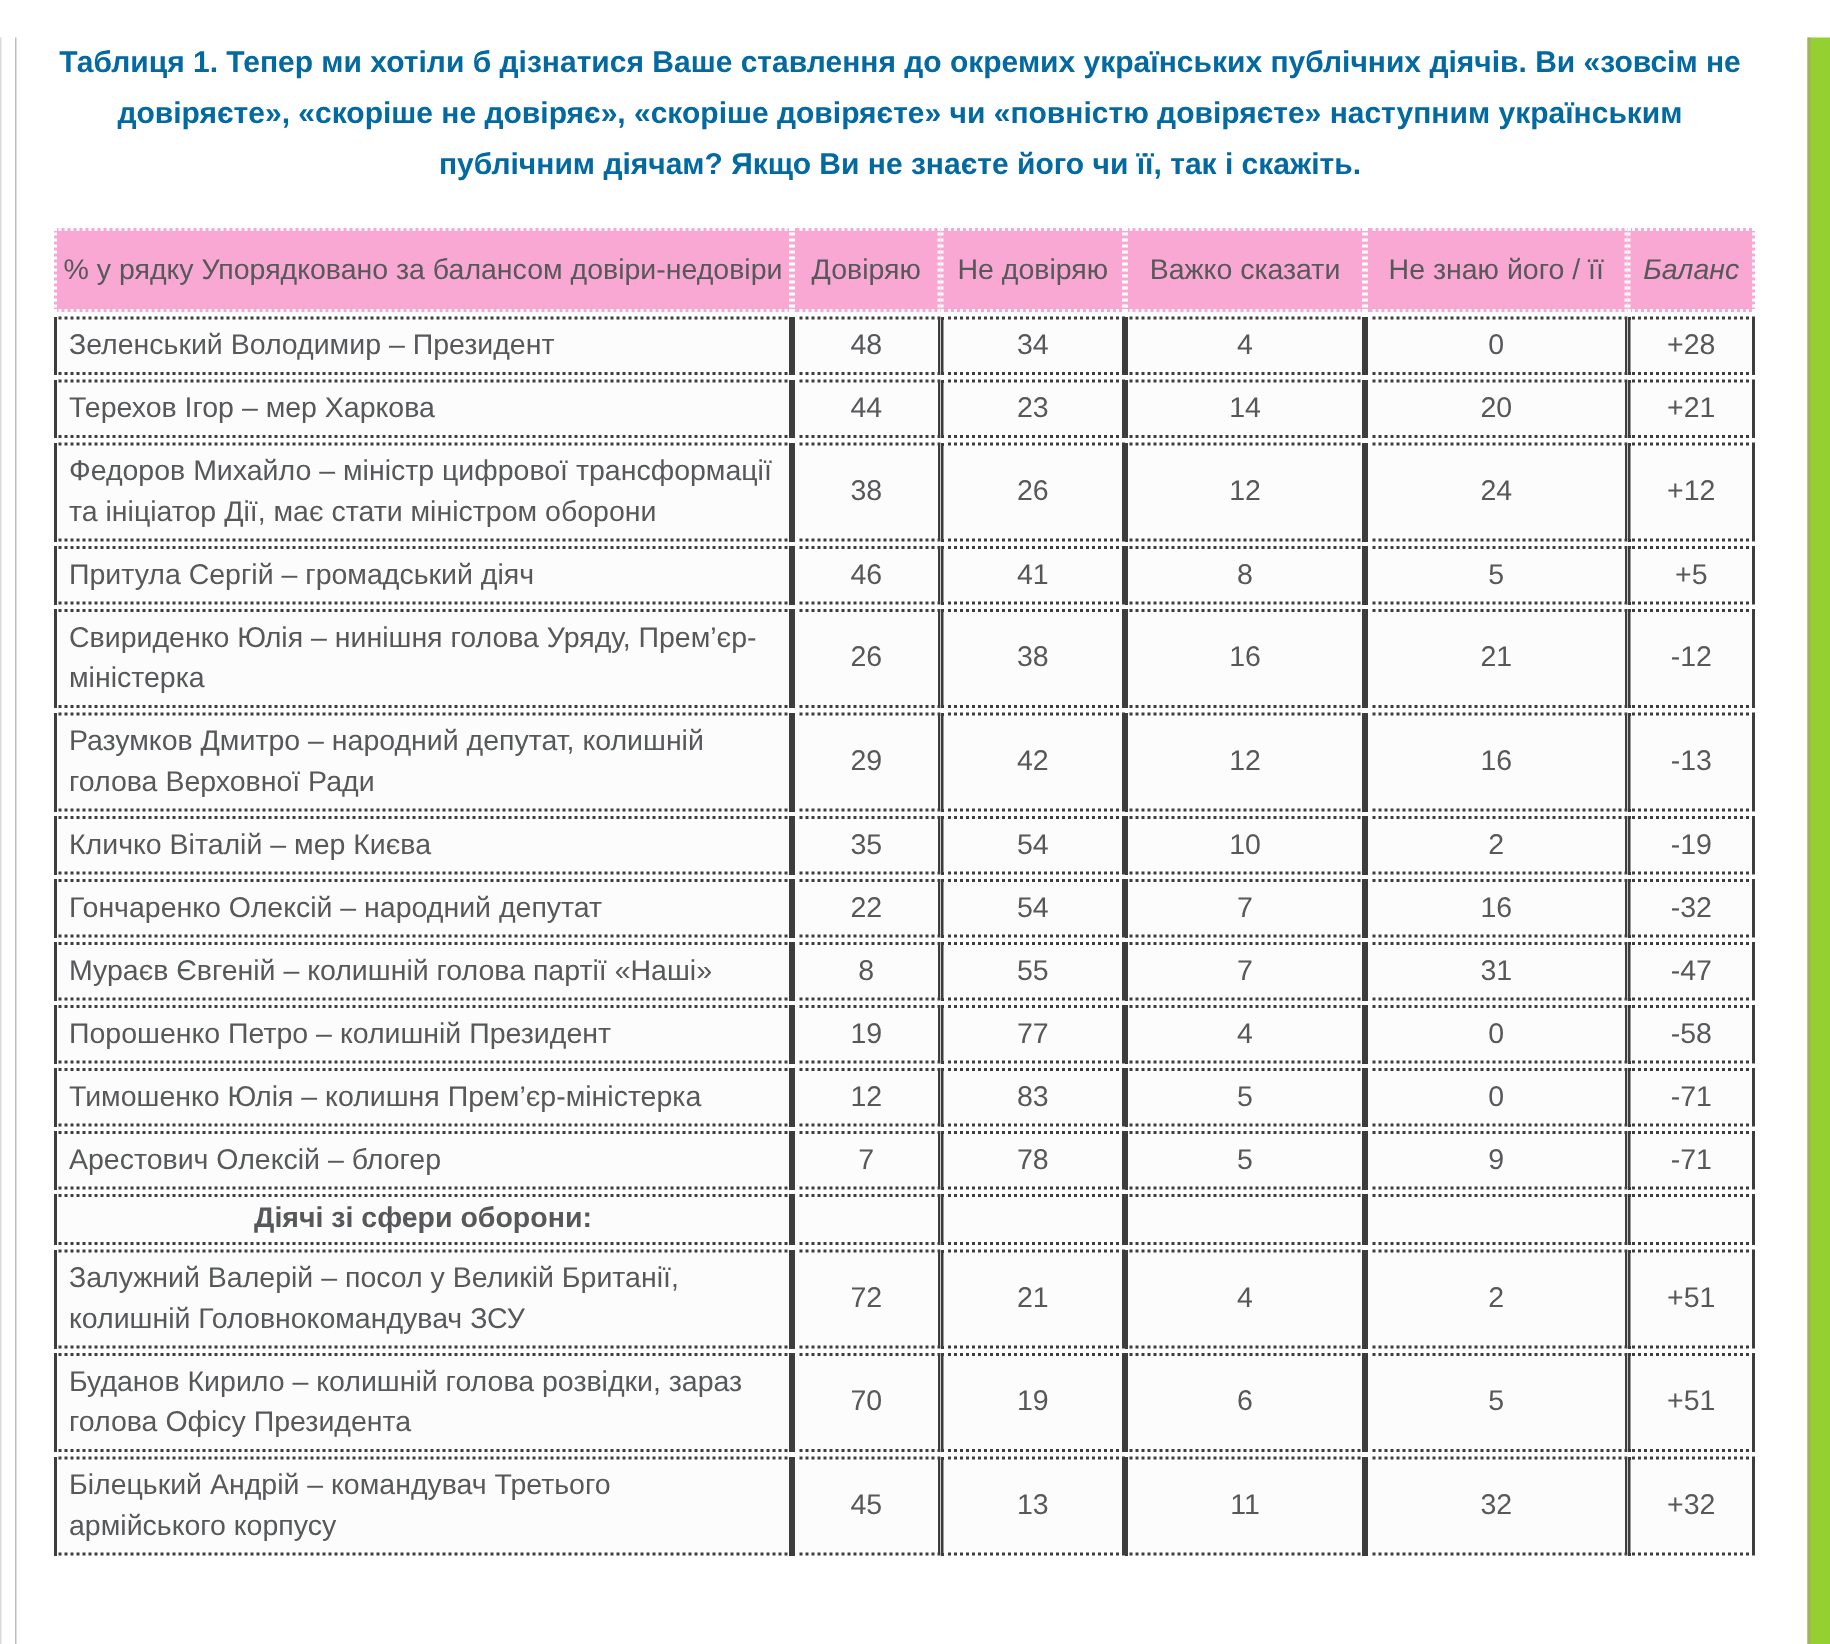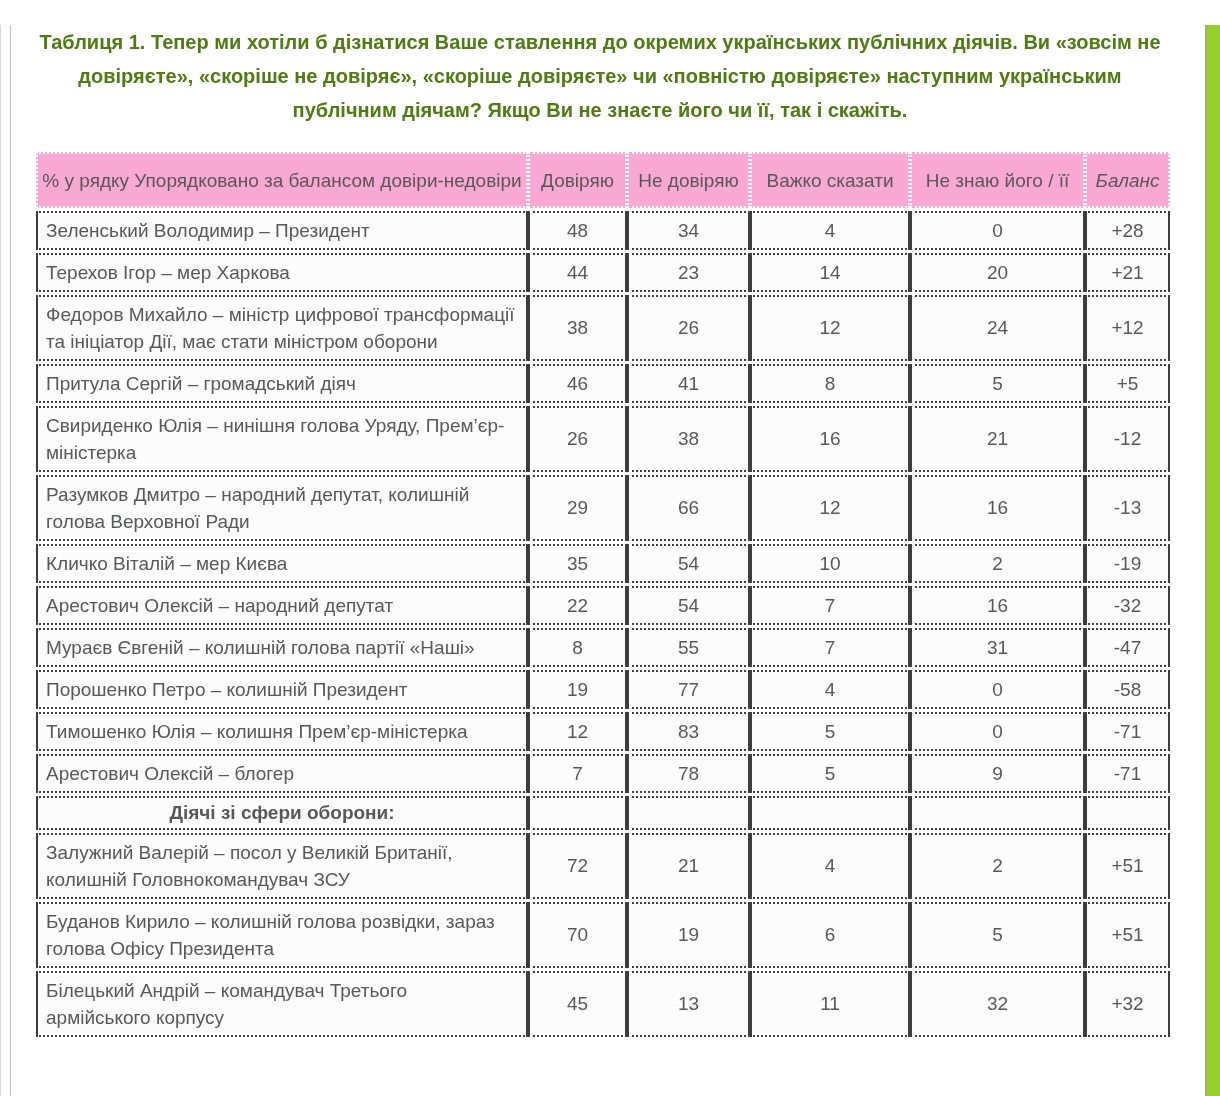--- a/index.html
+++ b/index.html
@@ -26,21 +26,21 @@
     border-left: 2px solid #a4b164;
   }
 
   .title {
     margin: 25px 40px 22px 30px;
     width: 1140px;
     text-align: center;
     font-size: 20px;
     font-weight: 700;
     line-height: 34px;
-    color: #4d7c0f;
+    color: #0369a1;
   }
 
   table.trust {
     margin-left: 36px;
     width: 1134px;
     table-layout: fixed;
     border-collapse: separate;
     border-spacing: 0 3px;
     font-size: 19px;
   }
@@ -139,35 +139,35 @@
           <td class="name">Свириденко Юлія – нинішня голова Уряду, Прем’єр-міністерка</td>
           <td class="num">26</td>
           <td class="num">38</td>
           <td class="num">16</td>
           <td class="num">21</td>
           <td class="balance">-12</td>
         </tr>
         <tr>
           <td class="name">Разумков Дмитро – народний депутат, колишній голова Верховної Ради</td>
           <td class="num">29</td>
-          <td class="num">66</td>
+          <td class="num">42</td>
           <td class="num">12</td>
           <td class="num">16</td>
           <td class="balance">-13</td>
         </tr>
         <tr>
           <td class="name">Кличко Віталій – мер Києва</td>
           <td class="num">35</td>
           <td class="num">54</td>
           <td class="num">10</td>
           <td class="num">2</td>
           <td class="balance">-19</td>
         </tr>
         <tr>
-          <td class="name">Арестович Олексій – народний депутат</td>
+          <td class="name">Гончаренко Олексій – народний депутат</td>
           <td class="num">22</td>
           <td class="num">54</td>
           <td class="num">7</td>
           <td class="num">16</td>
           <td class="balance">-32</td>
         </tr>
         <tr>
           <td class="name">Мураєв Євгеній – колишній голова партії «Наші»</td>
           <td class="num">8</td>
           <td class="num">55</td>

